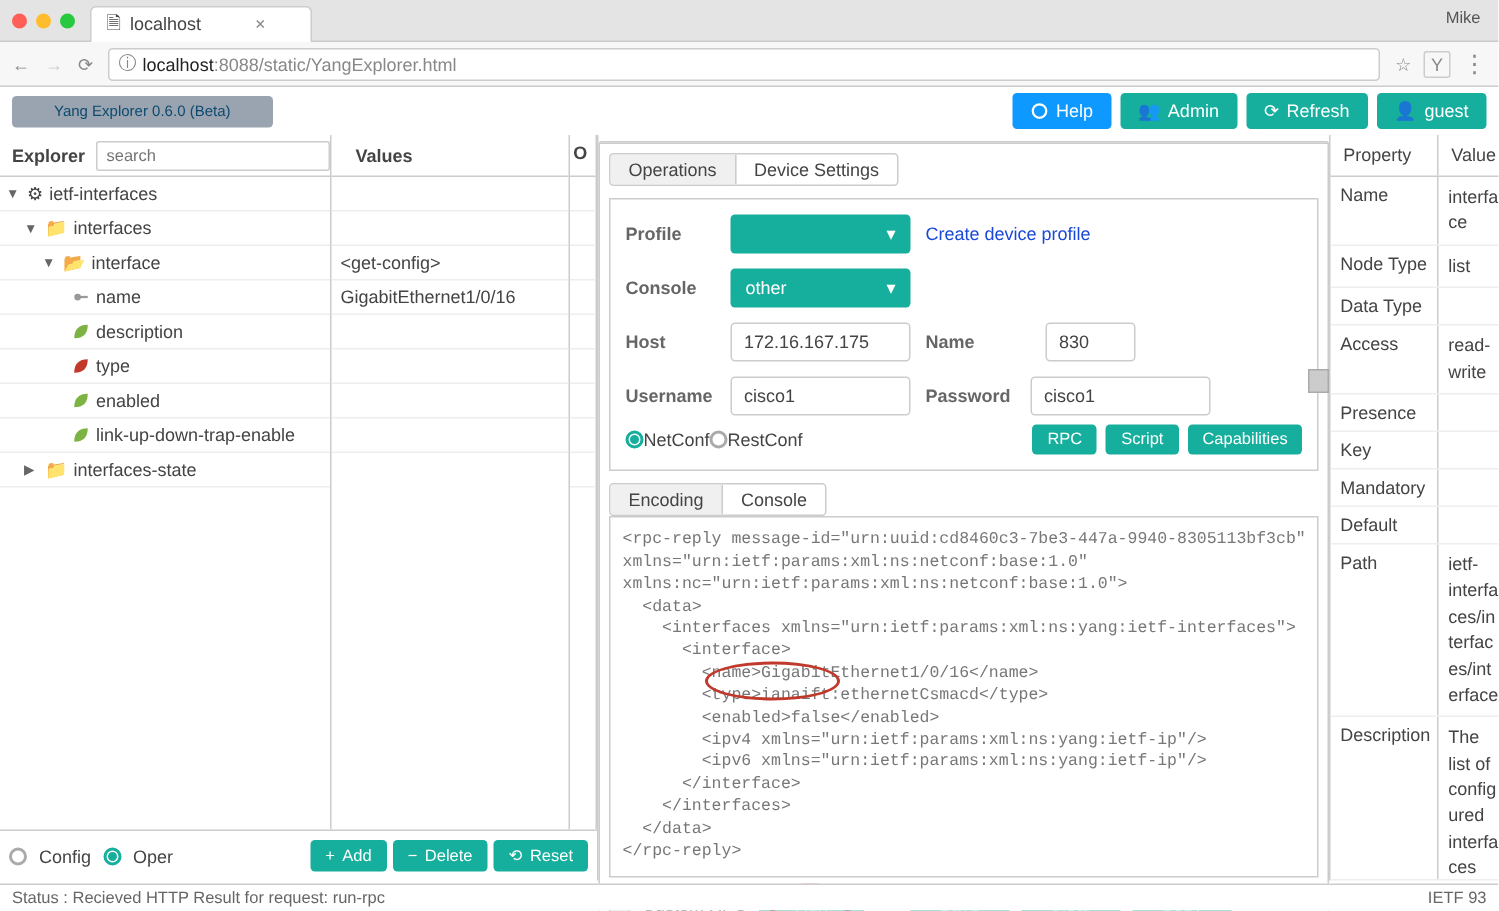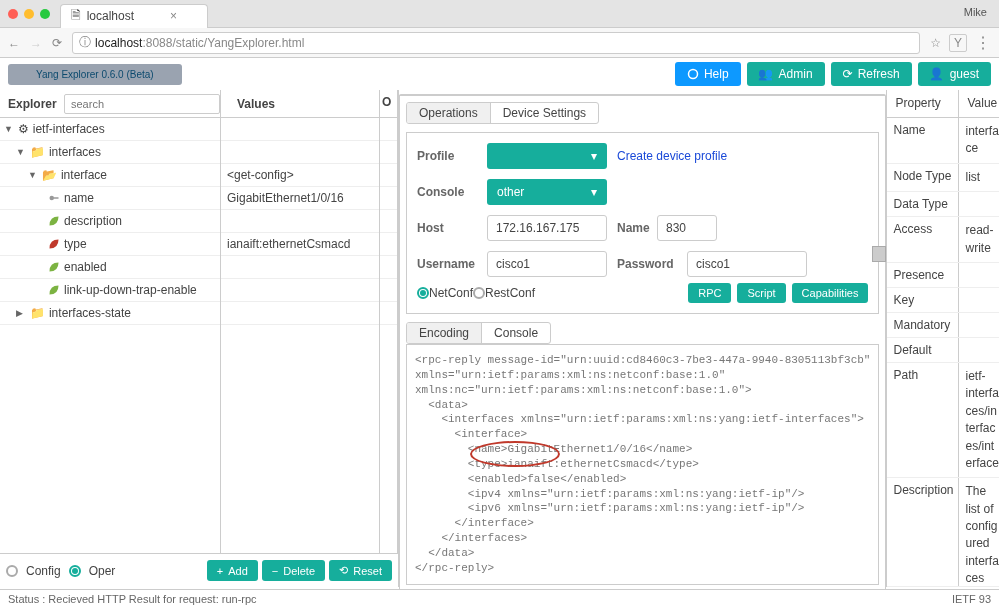--- a/index.html
+++ b/index.html
@@ -244,21 +244,20 @@
         </div>
       </div>
 
       <div class="values-col">
         <div class="values-head">Values</div>
         <div class="value-row"></div>
         <div class="value-row"></div>
         <div class="value-row">&lt;get-config&gt;</div>
         <div class="value-row">GigabitEthernet1/0/16</div>
         <div class="value-row"></div>
-        <div class="value-row">ianaift:ethernetCsmacd</div>
         <div class="value-row"></div>
         <div class="value-row"></div>
         <div class="value-row"></div>
       </div>
 
       <div class="o-col">
         <div class="o-head">O</div>
         <div class="o-row"></div>
           <div class="o-row"></div>
           <div class="o-row"></div>
@@ -316,21 +315,21 @@
           <div class="form-label">Console</div>
           <div class="select-box">
               <span>other</span>
               <span>▾</span>
             </div>
         </div>
         <div class="form-row">
           <div class="form-label">Host</div>
           <div class="input-box">172.16.167.175</div>
           <div class="form-label" style="width:30px;">Name</div>
-          <div class="input-box" style="min-width:60px;">830</div>
+          <div class="input-box" style="min-width:60px;margin-left:40px;">830</div>
         </div>
         <div class="form-row" style="margin-bottom:4px;">
           <div class="form-label">Username</div>
           <div class="input-box">cisco1</div>
           <div class="form-label">Password</div>
           <div class="input-box">cisco1</div>
         </div>
         <div class="proto-row">
           <span class="radio on"></span>
           <span>NetConf</span>

